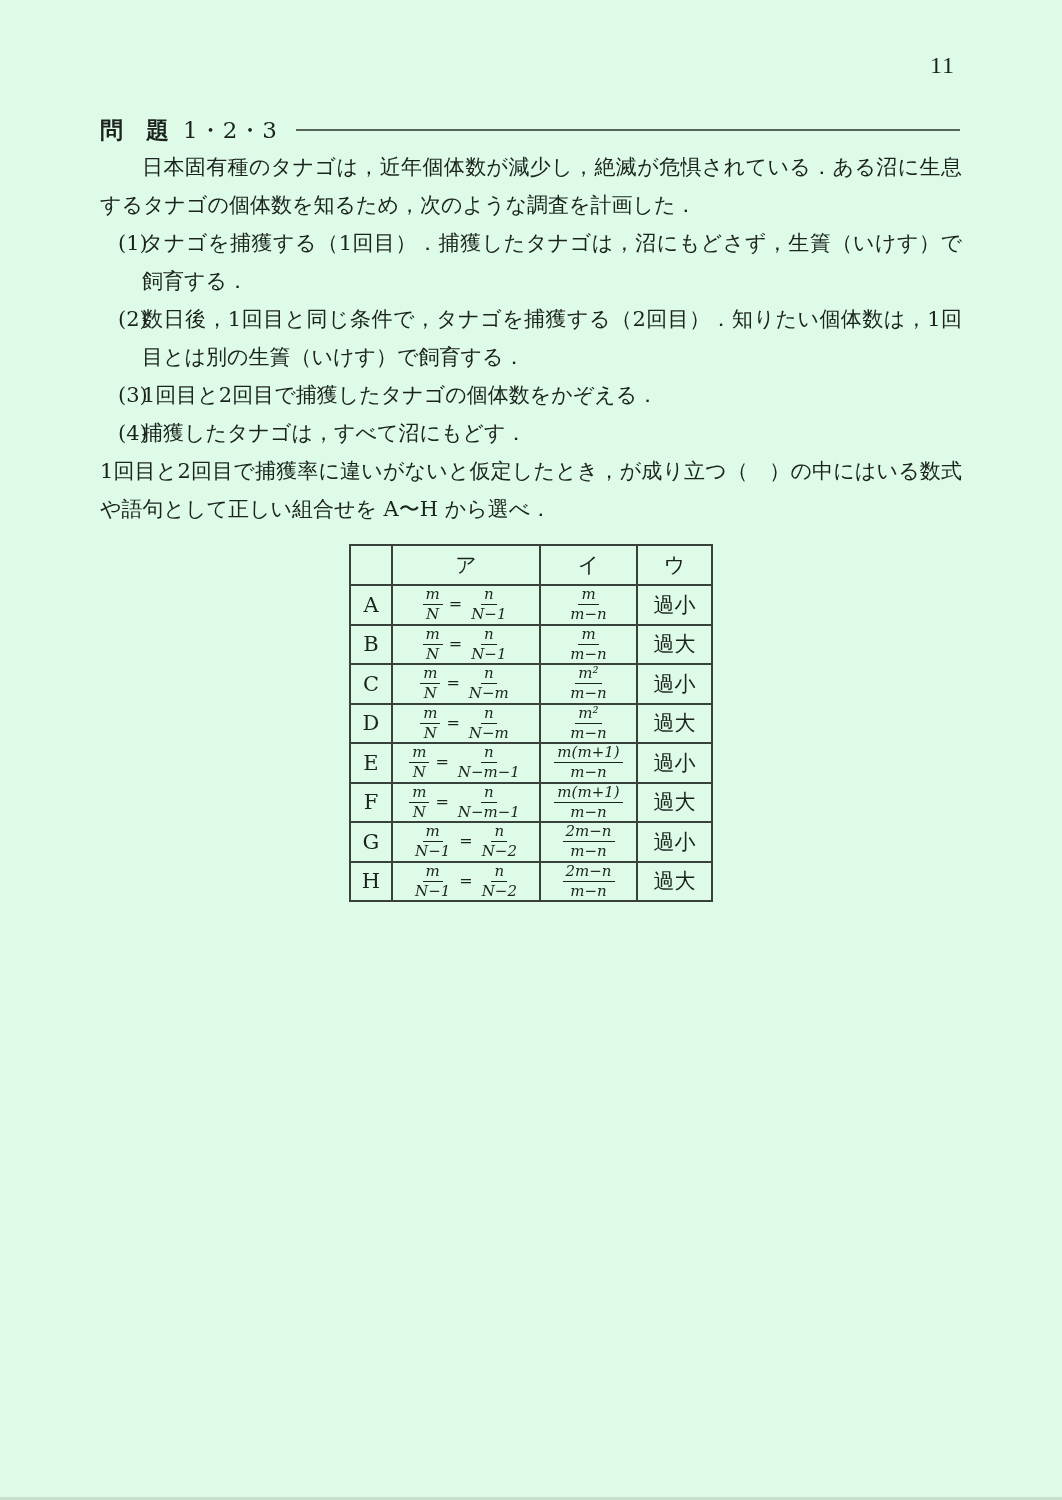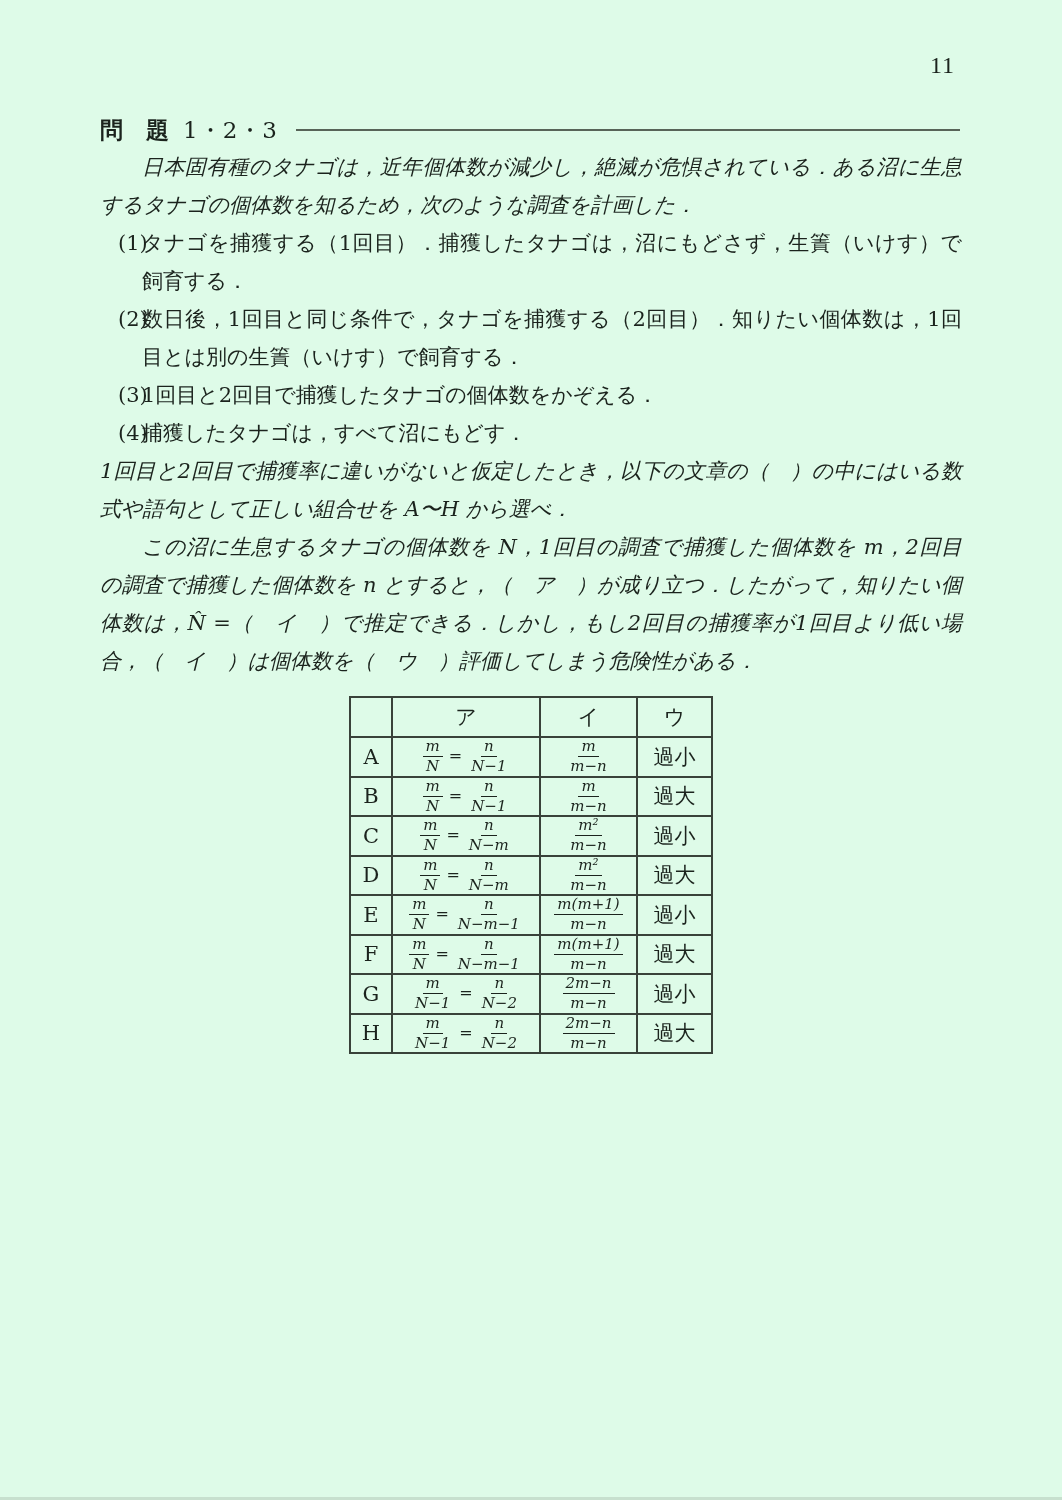--- a/index.html
+++ b/index.html
@@ -20,21 +20,21 @@
   }
   .header-row {
     display:flex; align-items:center; height:36px;
   }
   .title-bold { font-weight:bold; font-size:23px; white-space:pre; }
   .title-nums { font-weight:normal; font-size:23px; margin-left:14px; letter-spacing:1px; }
   .title-source { font-size:22px; margin-left:10px; white-space:pre; }
   .title-rule { flex:1; border-top:2px solid #586458; margin-left:18px; margin-right:2px; }
 
   .bodytext { font-size:21px; line-height:38px; text-align:justify; }
-  p.para { margin:0;font-style:italic; }
+  p.para { margin:0; }
   .indent { text-indent:2em; }
   .p1 { margin-top:22px; }
 
   .procedure-list { margin-top:0; }
   .list-item { display:flex; }
   .list-item .marker { width:42px; flex-shrink:0; padding-left:18px; }
   .list-item .item-text { flex:1; text-align:justify; }
 
   .options-table {
     border-collapse:collapse;
@@ -95,22 +95,21 @@
         <div class="list-item">
           <span class="marker">(3)</span>
           <div class="item-text">1回目と2回目で捕獲したタナゴの個体数をかぞえる．</div>
         </div>
         <div class="list-item">
           <span class="marker">(4)</span>
           <div class="item-text">捕獲したタナゴは，すべて沼にもどす．</div>
         </div>
       </div>
 
-    <p class="para">1回目と2回目で捕獲率に違いがないと仮定したとき，以下の文章の（　）の中にはいる数式や語句として正しい組合せを A〜H から選べ．</p>
-    <p class="para indent">この沼に生息するタナゴの個体数を N，1回目の調査で捕獲した個体数を m，2回目の調査で捕獲した個体数を n とすると，（　ア　）が成り立つ．したがって，知りたい個体数は，N̂ =（　イ　）で推定できる．しかし，もし2回目の捕獲率が1回目より低い場合，（　イ　）は個体数を（　ウ　）評価してしまう危険性がある．</p>
+    <p class="para">1回目と2回目で捕獲率に違いがないと仮定したとき，が成り立つ（　）の中にはいる数式や語句として正しい組合せを A〜H から選べ．</p>
   </div>
 
   <table class="options-table">
     <thead>
       <tr>
         <th class="col-letter"></th>
         <th class="col-a">ア</th>
         <th class="col-i">イ</th>
         <th class="col-u">ウ</th>
       </tr>

